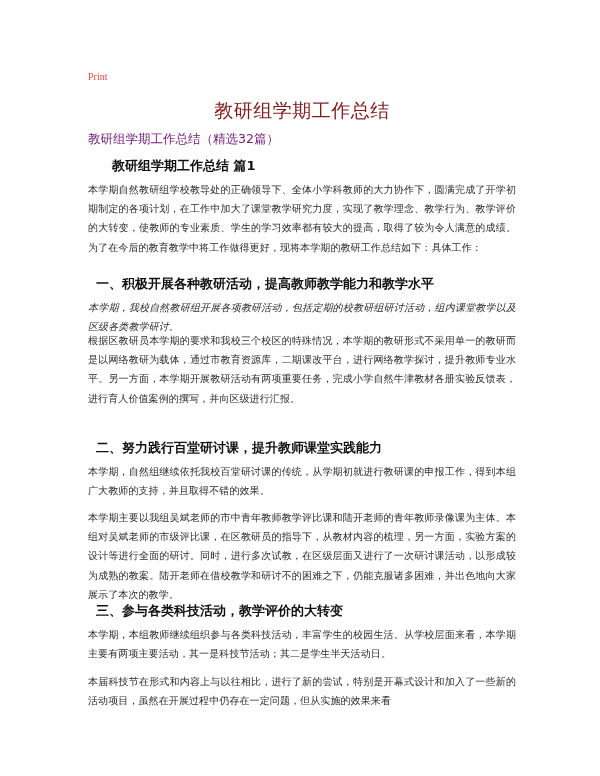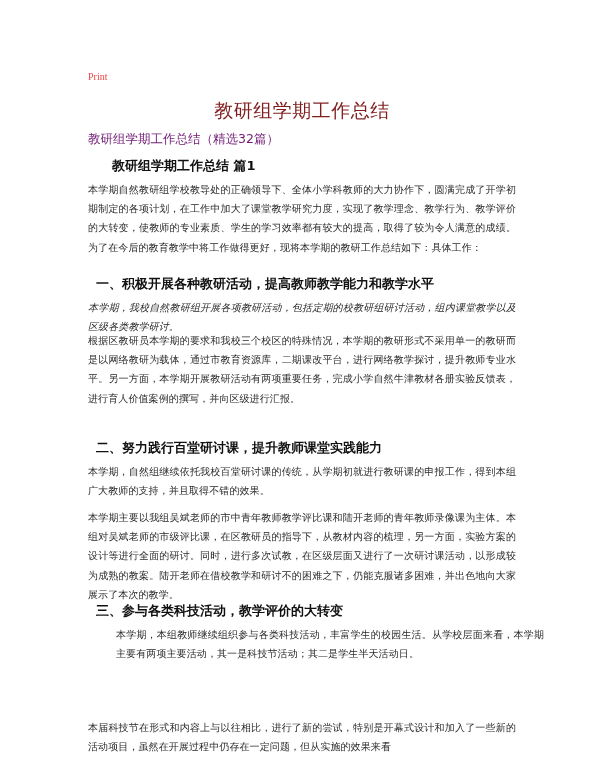--- a/index.html
+++ b/index.html
@@ -26,15 +26,15 @@
 
   <div class="sec" style="top:275px;">一、积极开展各种教研活动，提高教师教学能力和教学水平</div>
   <div class="para" style="top:298px;font-style:italic;">本学期，我校自然教研组开展各项教研活动，包括定期的校教研组研讨活动，组内课堂教学以及区级各类教学研讨。</div>
   <div class="para" style="top:331px;">根据区教研员本学期的要求和我校三个校区的特殊情况，本学期的教研形式不采用单一的教研而是以网络教研为载体，通过市教育资源库，二期课改平台，进行网络教学探讨，提升教师专业水平。另一方面，本学期开展教研活动有两项重要任务，完成小学自然牛津教材各册实验反馈表，进行育人价值案例的撰写，并向区级进行汇报。</div>
 
   <div class="sec" style="top:439px;">二、努力践行百堂研讨课，提升教师课堂实践能力</div>
   <div class="para" style="top:462px;">本学期，自然组继续依托我校百堂研讨课的传统，从学期初就进行教研课的申报工作，得到本组广大教师的支持，并且取得不错的效果。</div>
   <div class="para" style="top:508px;">本学期主要以我组吴斌老师的市中青年教师教学评比课和陆开老师的青年教师录像课为主体。本组对吴斌老师的市级评比课，在区教研员的指导下，从教材内容的梳理，另一方面，实验方案的设计等进行全面的研讨。同时，进行多次试教，在区级层面又进行了一次研讨课活动，以形成较为成熟的教案。陆开老师在借校教学和研讨不的困难之下，仍能克服诸多困难，并出色地向大家展示了本次的教学。</div>
 
   <div class="sec" style="top:602px;">三、参与各类科技活动，教学评价的大转变</div>
-  <div class="para" style="top:625px;margin-left:28px;">本学期，本组教师继续组织参与各类科技活动，丰富学生的校园生活。从学校层面来看，本学期主要有两项主要活动，其一是科技节活动；其二是学生半天活动日。</div>
-  <div class="para" style="top:672px;margin-top:46px;">本届科技节在形式和内容上与以往相比，进行了新的尝试，特别是开幕式设计和加入了一些新的活动项目，虽然在开展过程中仍存在一定问题，但从实施的效果来看</div>
+  <div class="para" style="top:625px;">本学期，本组教师继续组织参与各类科技活动，丰富学生的校园生活。从学校层面来看，本学期主要有两项主要活动，其一是科技节活动；其二是学生半天活动日。</div>
+  <div class="para" style="top:672px;">本届科技节在形式和内容上与以往相比，进行了新的尝试，特别是开幕式设计和加入了一些新的活动项目，虽然在开展过程中仍存在一定问题，但从实施的效果来看</div>
 </div>
 
 </body></html>

